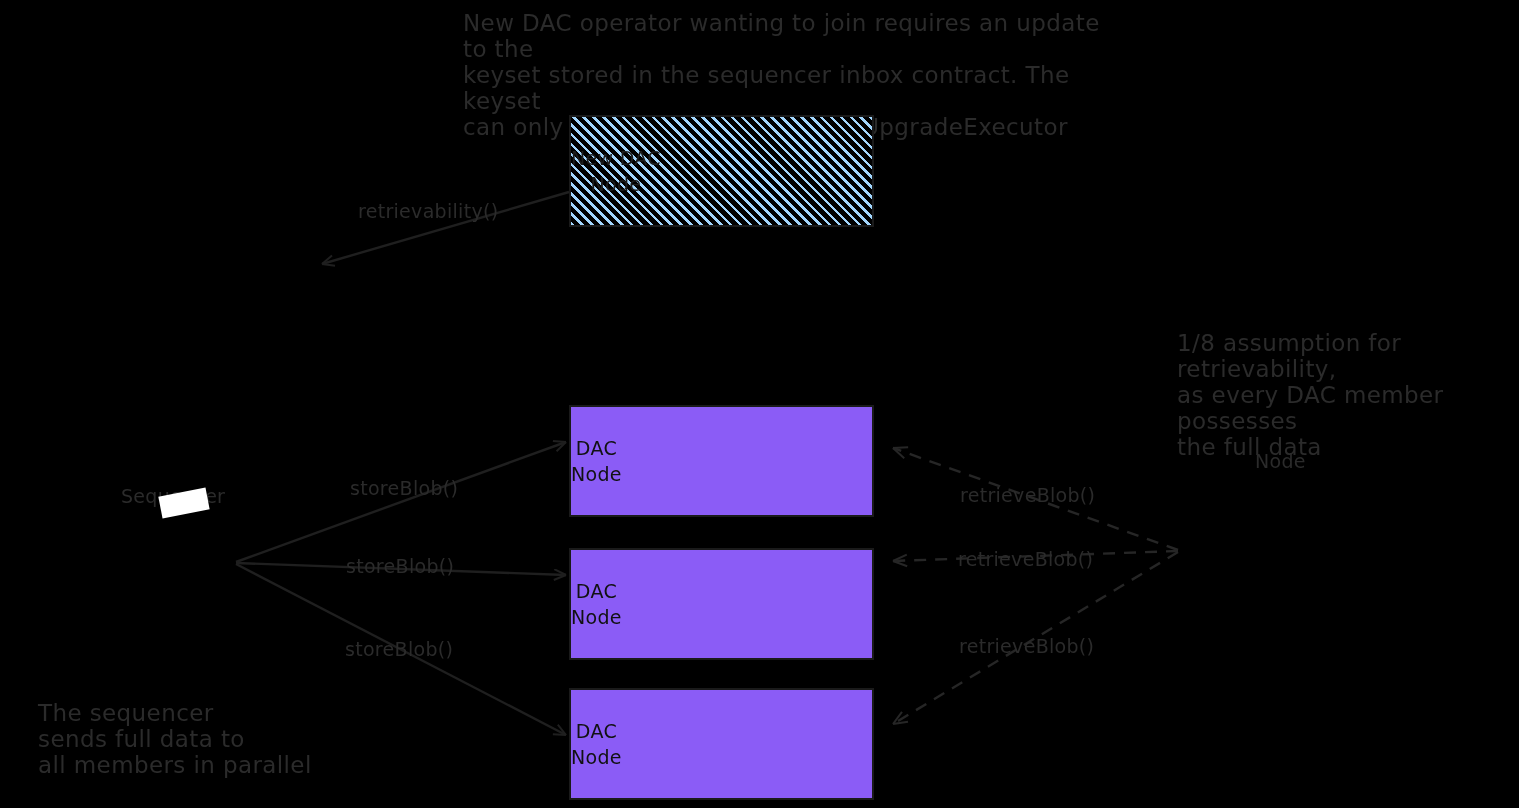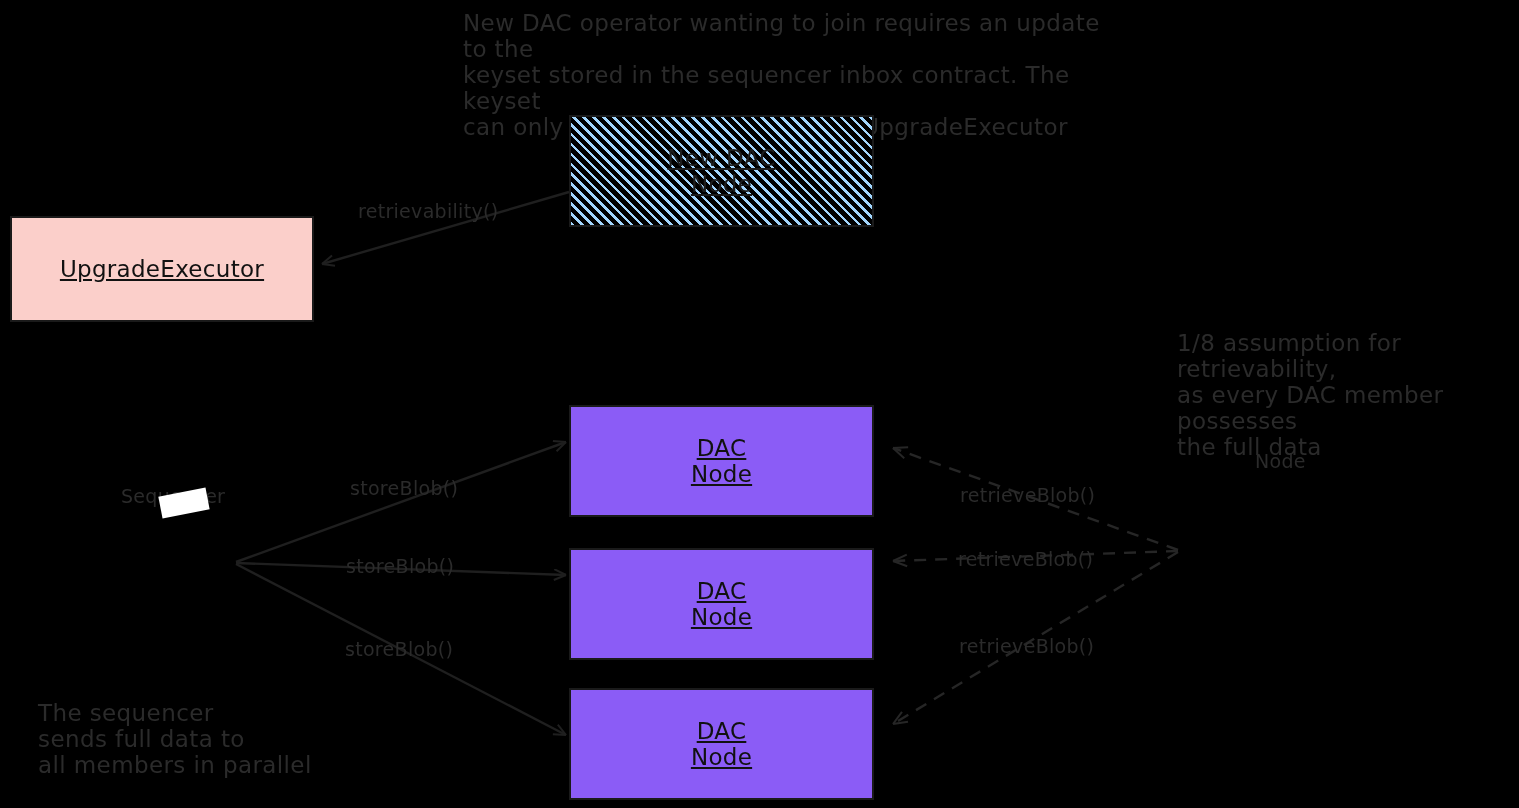--- a/index.html
+++ b/index.html
@@ -47,29 +47,27 @@
     font-size: 19px;
     letter-spacing: 0.3px;
     white-space: nowrap;
   }
   .node-box {
     position: absolute;
     box-sizing: border-box;
     border: 2px solid #1a1a1a;
     display: flex;
     align-items: center;
-    justify-content: center;
     text-align: center;
     color: #111111;
     font-family: "DejaVu Sans", sans-serif;
-    font-size: 23px;
+    font-size: 19px;
     line-height: 26px;
     white-space: pre-line;
     letter-spacing: 0.3px;
-    text-decoration: underline;
   }
   .node-box.pink   { background: #fbcfca; }
   .node-box.blue   { background: #8b5cf6; }
   .node-box.hatched {
     background-color: #000000;
     background-image: repeating-linear-gradient(
         45deg,
         #a3d6fd 0px, #a3d6fd 2.5px,
         #000000 2.5px, #000000 7px
     );
@@ -130,23 +128,20 @@
 
   <div class="note" style="left:463px; top:10px; width:640px;">New DAC operator wanting to join requires an update to the
 keyset stored in the sequencer inbox contract. The keyset
 can only be updated through the UpgradeExecutor</div>
 
   <div class="node-box hatched" style="left:569px; top:115px; width:305px; height:112px;">
     <span class="boxtext">New DAC
 Node</span>
   </div>
 
-  <div class="node-box pink" style="left:10px; top:216px; width:304px; height:106px;">
-    <span class="boxtext">UpgradeExecutor</span>
-  </div>
 
   <div class="node-box blue" style="left:569px; top:405px; width:305px; height:112px;">
     <span class="boxtext">DAC
 Node</span>
   </div>
 
   <div class="node-box blue" style="left:569px; top:548px; width:305px; height:112px;">
     <span class="boxtext">DAC
 Node</span>
   </div>

